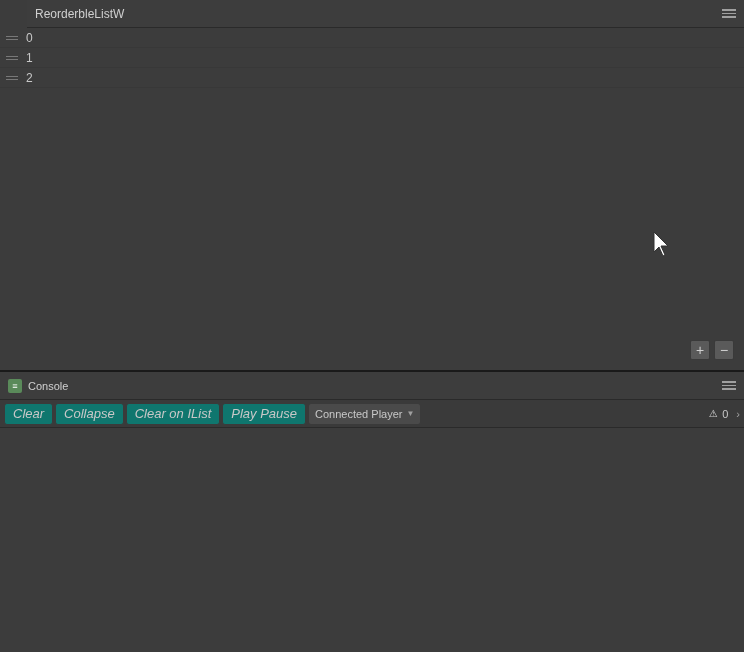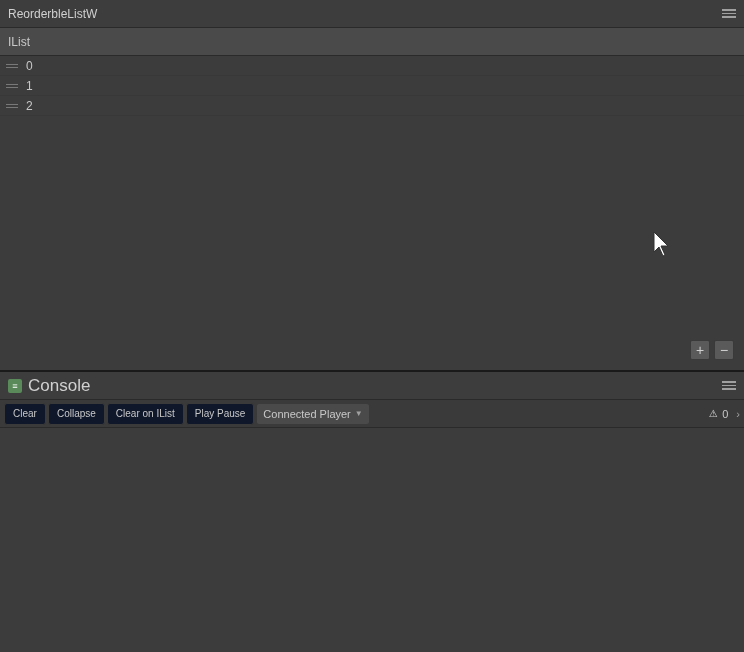--- a/index.html
+++ b/index.html
@@ -27,20 +27,21 @@
     }
 
     .top-panel-header {
       height: 28px;
       background-color: #3d3d3d;
       display: flex;
       align-items: center;
       justify-content: space-between;
       padding: 0 8px;
       border-bottom: 1px solid #2a2a2a;
+      margin-left: 27px;
     }
 
     .top-panel-title {
       font-size: 12px;
       color: #d0d0d0;
       font-weight: normal;
     }
 
     .top-panel-menu-icon {
       display: flex;
@@ -160,49 +161,50 @@
       background-color: #5a8a5a;
       border-radius: 2px;
       display: flex;
       align-items: center;
       justify-content: center;
       font-size: 9px;
       color: white;
     }
 
     .console-title-text {
-      font-size: 17px;
+      font-size: 11px;
       color: #d0d0d0;
     }
 
     
     .console-toolbar {
       height: 28px;
       background-color: #3a3a3a;
       display: flex;
       align-items: center;
       padding: 0 4px;
       gap: 0;
       border-bottom: 1px solid #2a2a2a;
     }
 
     .toolbar-btn {
       height: 22px;
       padding: 0 8px;
-      background-color: #0f172a;
+      background-color: #0f766e;
       border: 1px solid #3a3a3a;
       border-radius: 3px;
       color: #c8c8c8;
-      font-size: 10px;
+      font-size: 13px;
       cursor: pointer;
       display: flex;
       align-items: center;
       gap: 4px;
       margin-right: 2px;
       white-space: nowrap;
+      font-style: italic;
     }
 
     .connected-player-btn {
       display: flex;
       align-items: center;
       gap: 4px;
       height: 22px;
       padding: 0 6px;
       background-color: #4a4a4a;
       border: 1px solid #3a3a3a;
@@ -276,23 +278,20 @@
     <span class="top-panel-title">ReorderbleListW</span>
     <div class="top-panel-menu-icon">
       <div class="hamburger-lines">
         <div class="hamburger-line"></div>
         <div class="hamburger-line"></div>
         <div class="hamburger-line"></div>
       </div>
     </div>
   </div>
 
-  <div class="ilist-header">
-    <span class="ilist-header-text">IList</span>
-  </div>
 
   <div class="list-item">
     <div class="drag-handle">
       <div class="drag-line"></div>
       <div class="drag-line"></div>
     </div>
     <span class="item-number">0</span>
   </div>
 
   <div class="list-item">

